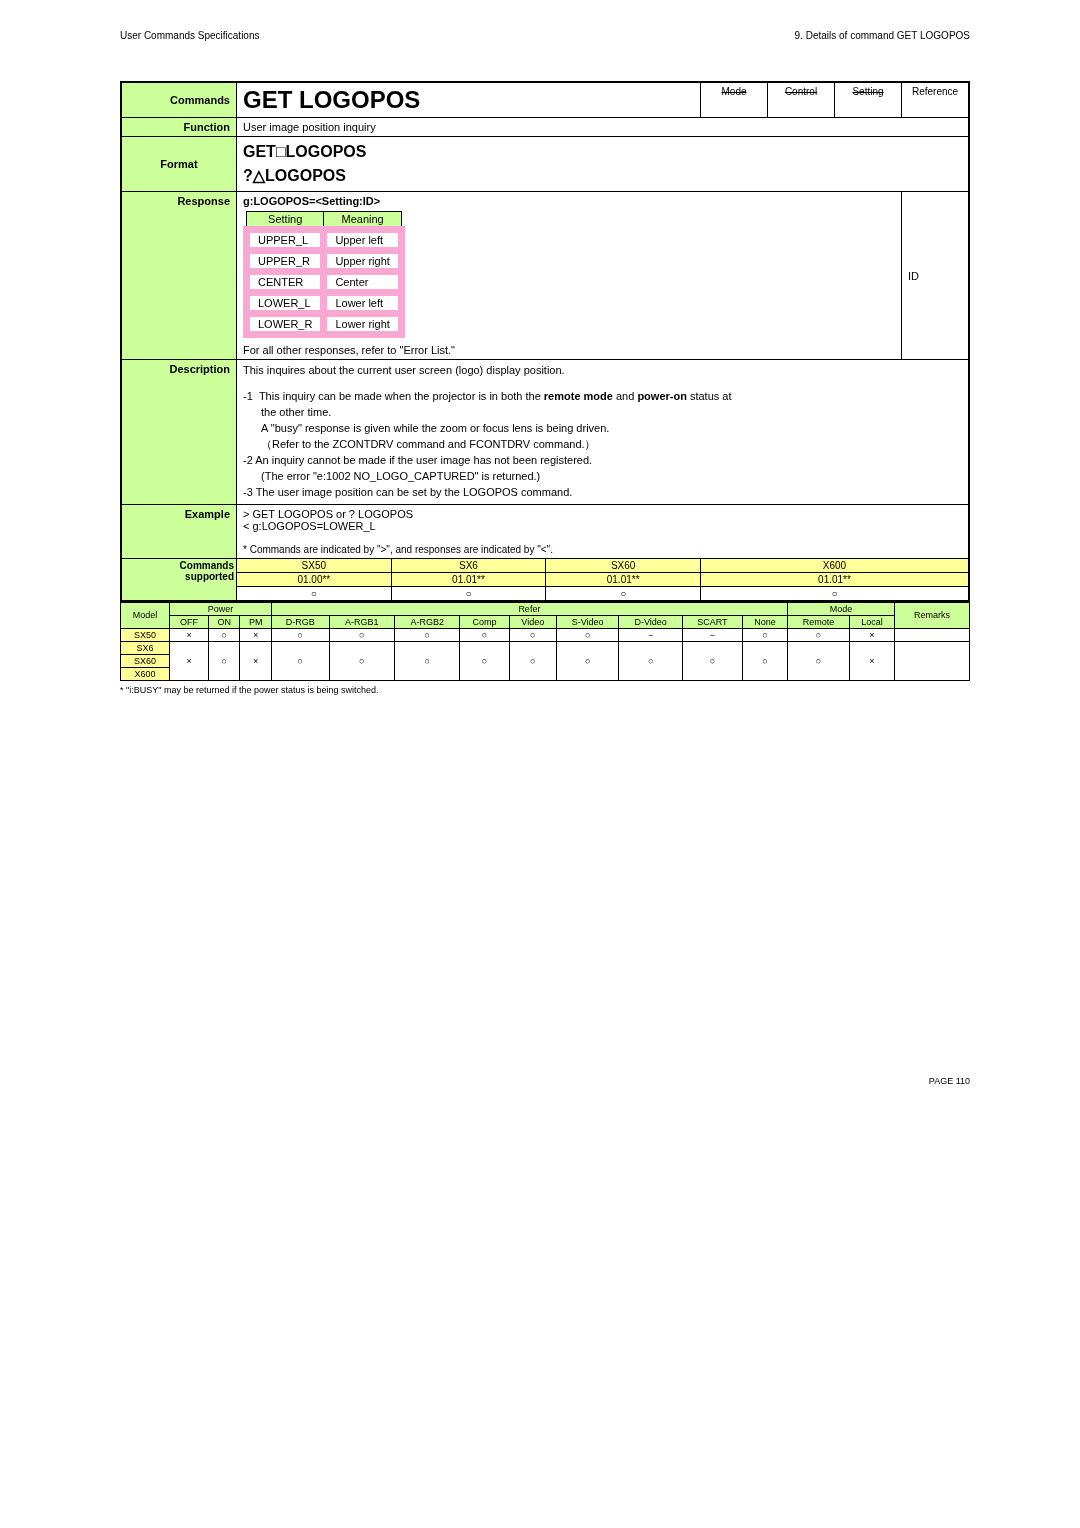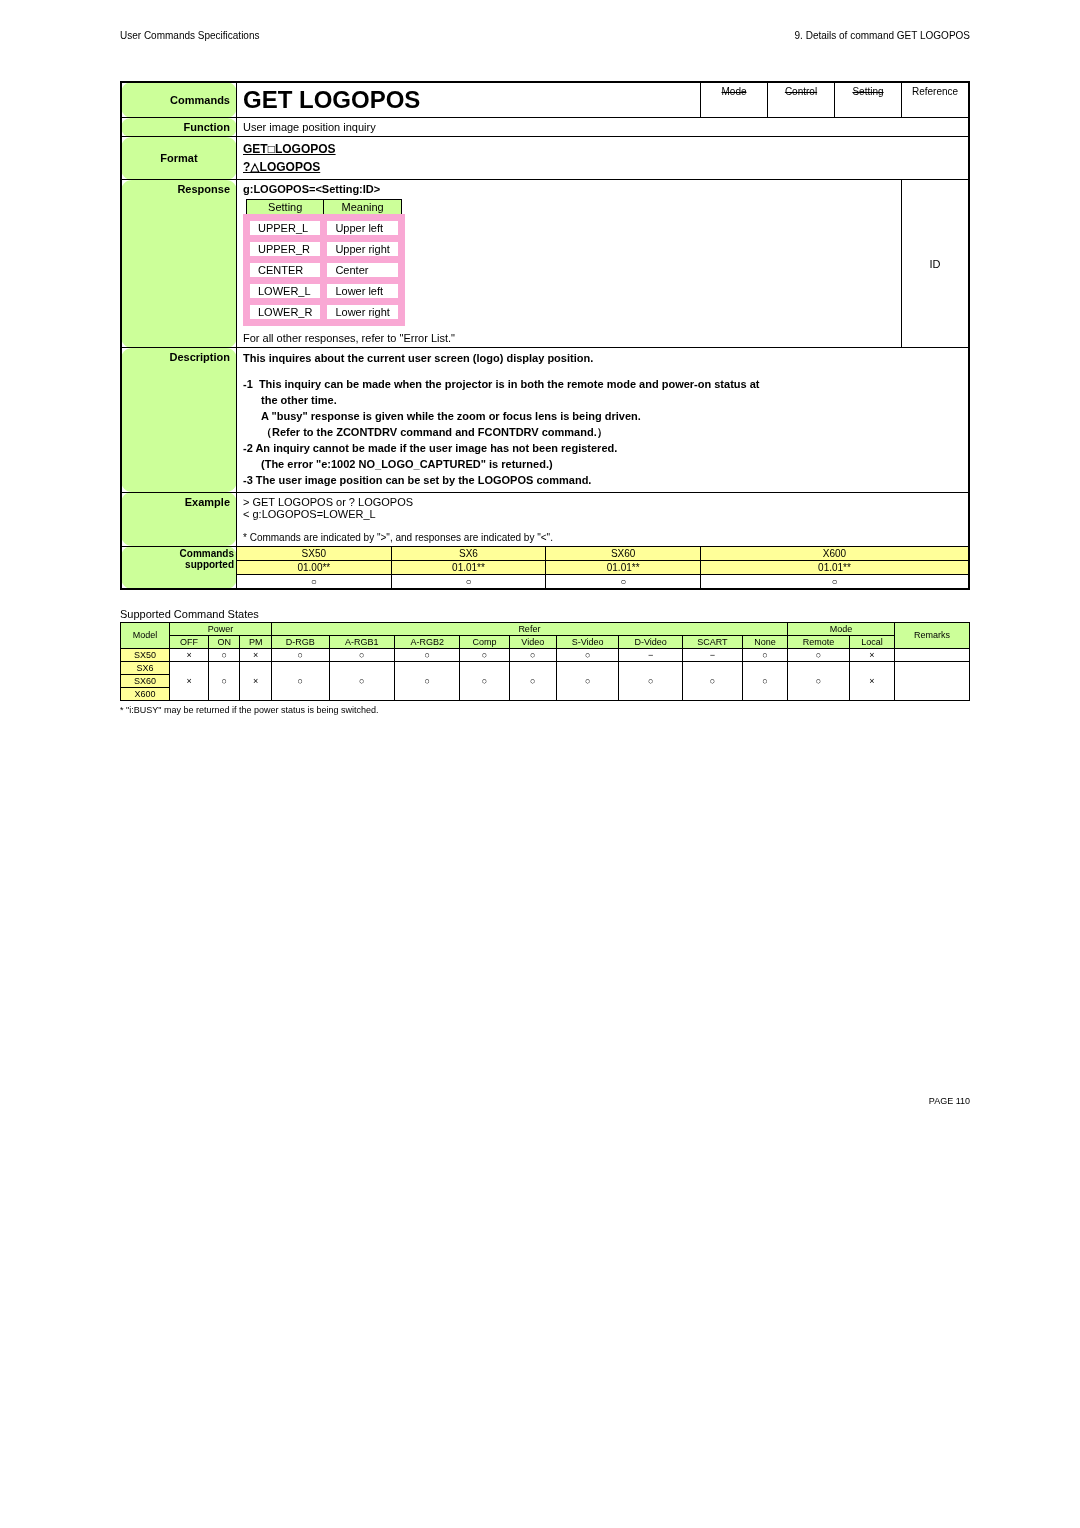--- a/index.html
+++ b/index.html
@@ -32,40 +32,38 @@
     padding: 3px 6px;
     vertical-align: top;
   }
   .lbl-cell {
     background: #ccff99;
     font-weight: bold;
     text-align: right;
     width: 102px;
     vertical-align: top;
     font-size: 11px;
-    border-radius: 11px;
   }
   .title-cell {
     font-size: 24px;
     font-weight: bold;
     padding: 6px 8px;
   }
   .tag-cell {
     font-size: 10px;
     text-align: center;
     width: 54px;
     padding: 2px;
   }
   .strike { text-decoration: line-through; }
   .fmt-cell {
     font-weight: bold;
-    font-size: 12px;
+    font-size: 16px;
     padding: 10px 20px;
     line-height: 1.5;
-    text-decoration: underline;
   }
   .resp-wrap {
     padding: 4px 10px 10px 10px;
   }
   .settings-tbl {
     border-collapse: collapse;
     margin: 4px 0 6px 0;
   }
   .settings-tbl th {
     background: #ccff99;
@@ -75,21 +73,20 @@
     text-align: center;
   }
   .settings-tbl td {
     border: 7px solid #f9a8d4;
     padding: 1px 8px;
     font-size: 11px;
   }
   .desc-body {
     padding: 2px 4px 8px 4px;
     line-height: 1.45;
-    font-weight: bold;
   }
   .desc-body .indent { padding-left: 18px; }
   .ex-body { padding: 2px 4px 4px 4px; }
   .ex-note { font-size: 10px; margin-top: 12px; }
   .sup-row td {
     text-align: center;
     font-size: 10px;
     padding: 1px 2px;
   }
   .sup-row .mdl {
@@ -193,21 +190,21 @@
                   <td>Lower left</td>
                 </tr>
           <tr>
                   <td>LOWER_R</td>
                   <td>Lower right</td>
                 </tr>
         </tbody>
             </table>
         <div>For all other responses, refer to "Error List."</div>
       </td>
-      <td style="text-align:center;vertical-align:middle;">ID</td>
+      <td style="text-align:left;vertical-align:middle;">ID</td>
     </tr>
     <tr>
       <td class="lbl-cell">Description</td>
       <td colspan="7" class="desc-body">
         <div>This inquires about the current user screen (logo) display position.</div>
         <div style="height:10px;"></div>
         <div>-1&nbsp;&nbsp;This inquiry can be made when the projector is in both the <b>remote mode</b> and <b>power-on</b> status at</div>
         <div class="indent">    the other time.</div>
         <div class="indent">    A "busy" response is given while the zoom or focus lens is being driven.</div>
         <div class="indent">    （Refer to the ZCONTDRV command and FCONTDRV command.）</div>
@@ -242,21 +239,20 @@
     </tr>
     <tr class="sup-row">
       <td>○</td>
       <td>○</td>
       <td>○</td>
       <td colspan="4">○</td>
     </tr>
   </tbody>
     </table>
 
-  <div class="scs-title">Supported Command States</div>
   <table class="scs-tbl">
     <tbody>
         <tr>
       <th class="model-hdr" rowspan="2">Model</th>
       <th class="grp-hdr" colspan="3">Power</th>
       <th class="grp-hdr" colspan="9">Refer</th>
       <th class="grp-hdr" colspan="2">Mode</th>
       <th class="grp-hdr" rowspan="2" style="width:70px;">Remarks</th>
     </tr>
     <tr>

